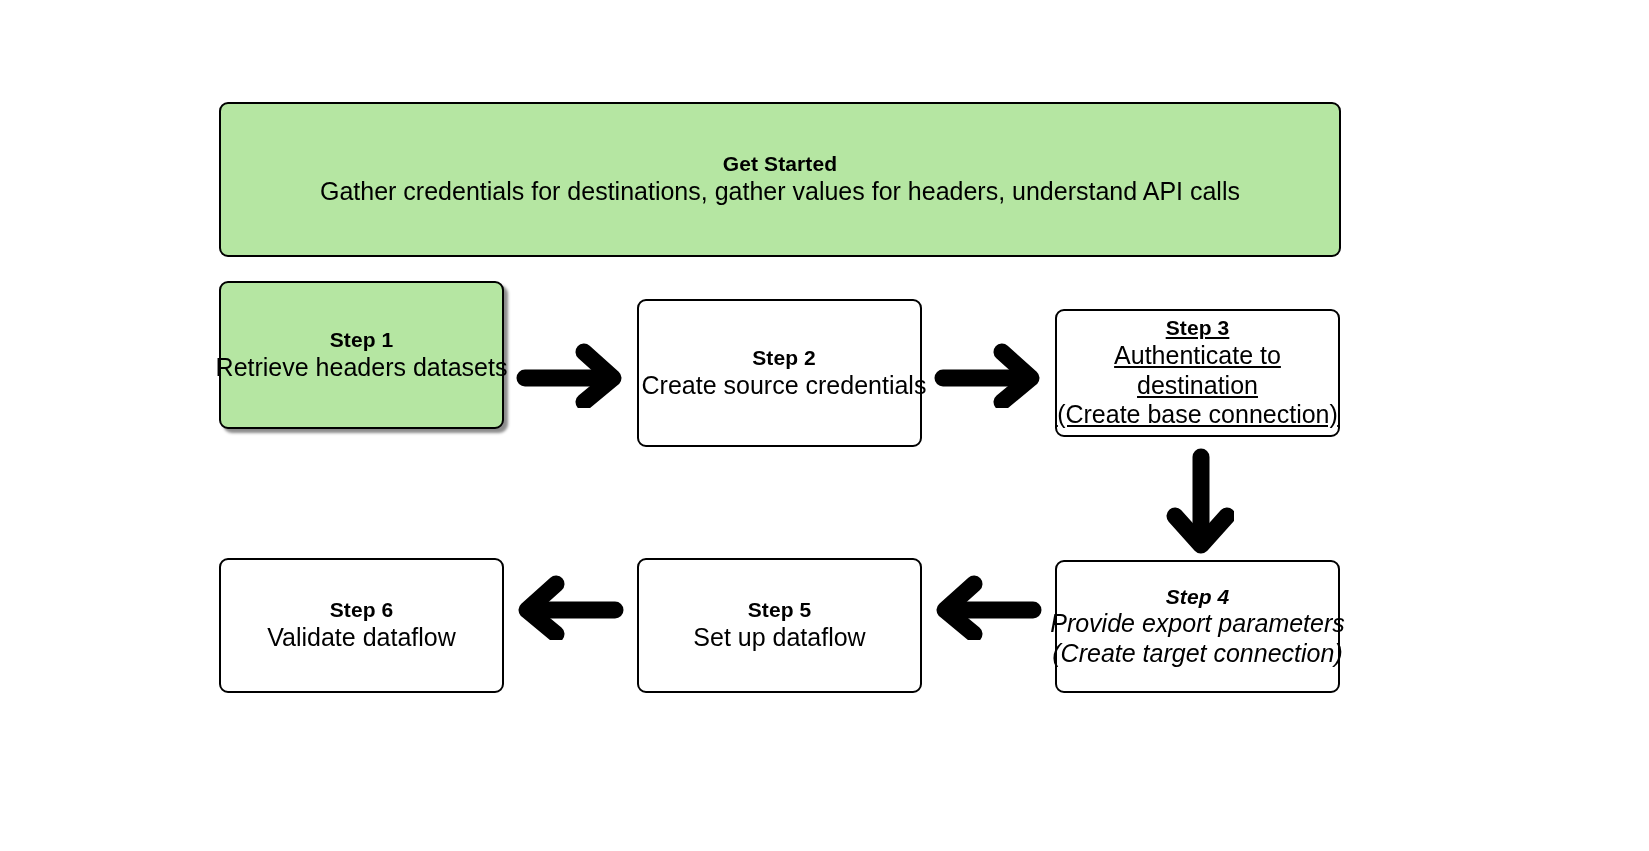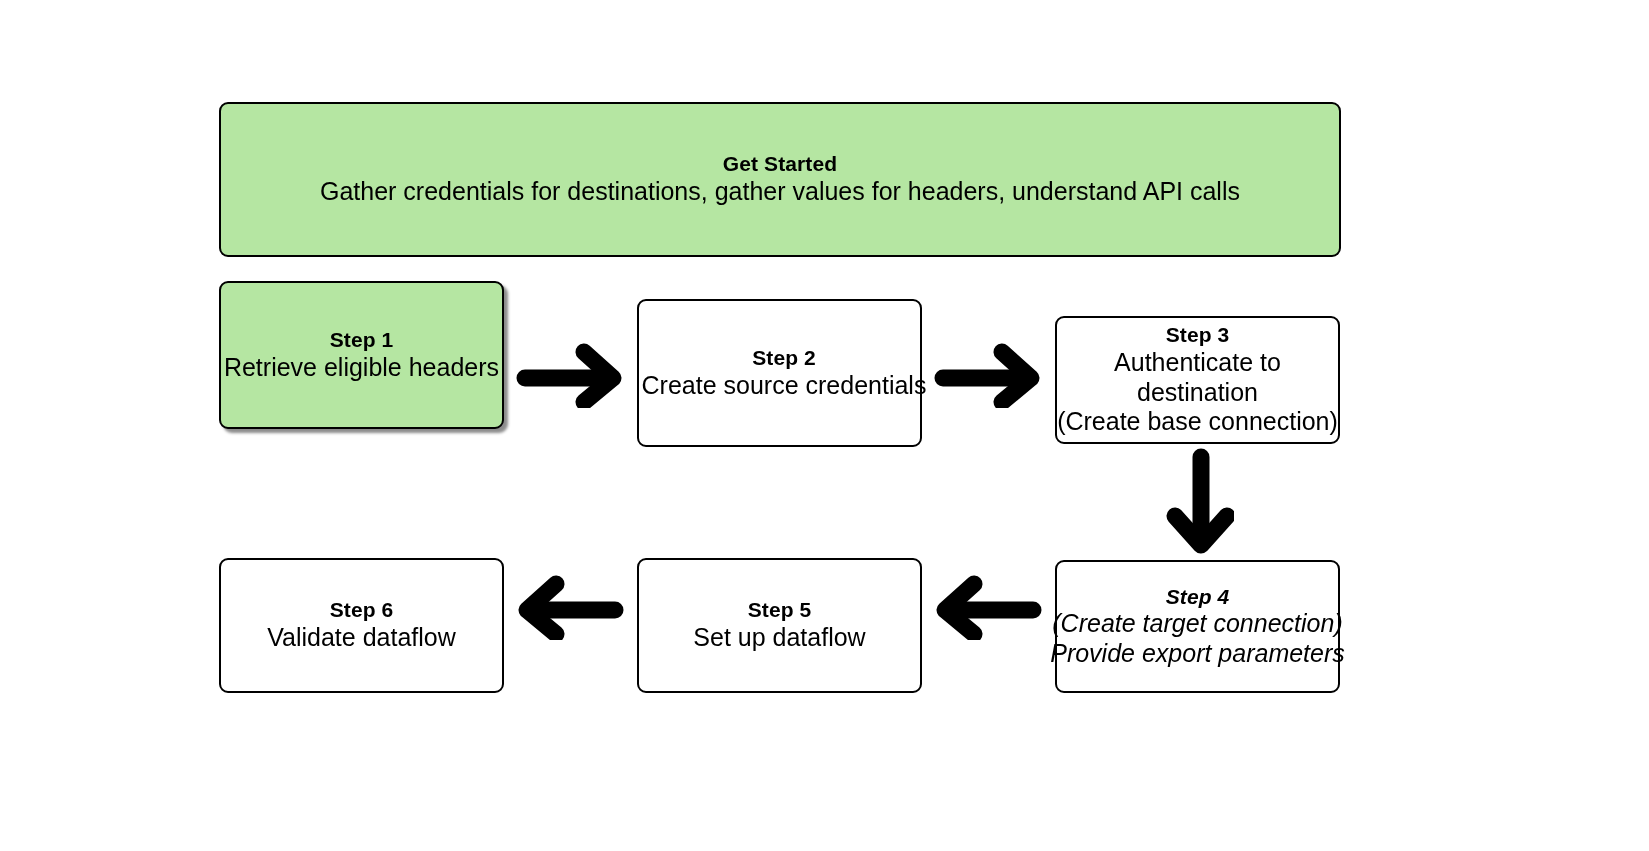--- a/index.html
+++ b/index.html
@@ -61,22 +61,22 @@
   }
   #node-step-1 {
     left: 219px;  top: 281px;
     width: 285px; height: 148px;
   }
   #node-step-2 {
     left: 637px;  top: 299px;
     width: 285px; height: 148px; padding-left: 9px;
   }
   #node-step-3 {
-    left: 1055px; top: 316px;
-    width: 285px; height: 128px;
+    left: 1055px; top: 309px;
+    width: 285px; height: 128px; text-decoration: underline;
   }
   #node-step-4 {
     left: 1055px; top: 560px;
     width: 285px; height: 133px; font-style: italic;
   }
   #node-step-5 {
     left: 637px;  top: 558px;
     width: 285px; height: 135px;
   }
   #node-step-6 {
@@ -101,39 +101,39 @@
 
 <div id="canvas">
 
   <div class="node green" id="node-get-started">
     <div class="title">Get Started</div>
     <div class="line">Gather credentials for destinations, gather values for headers, understand API calls</div>
   </div>
 
   <div class="node green shadowed" id="node-step-1">
     <div class="title">Step 1</div>
-    <div class="line">Retrieve eligible headers</div>
+    <div class="line">Retrieve headers datasets</div>
   </div>
 
   <div class="node" id="node-step-2">
     <div class="title">Step 2</div>
     <div class="line">Create source credentials</div>
   </div>
 
   <div class="node" id="node-step-3">
     <div class="title">Step 3</div>
     <div class="line">Authenticate to</div>
     <div class="line">destination</div>
     <div class="line">(Create base connection)</div>
   </div>
 
   <div class="node" id="node-step-4">
     <div class="title">Step 4</div>
+    <div class="line">Provide export parameters</div>
     <div class="line">(Create target connection)</div>
-    <div class="line">Provide export parameters</div>
   </div>
 
   <div class="node" id="node-step-5">
     <div class="title">Step 5</div>
     <div class="line">Set up dataflow</div>
   </div>
 
   <div class="node" id="node-step-6">
     <div class="title">Step 6</div>
     <div class="line">Validate dataflow</div>

